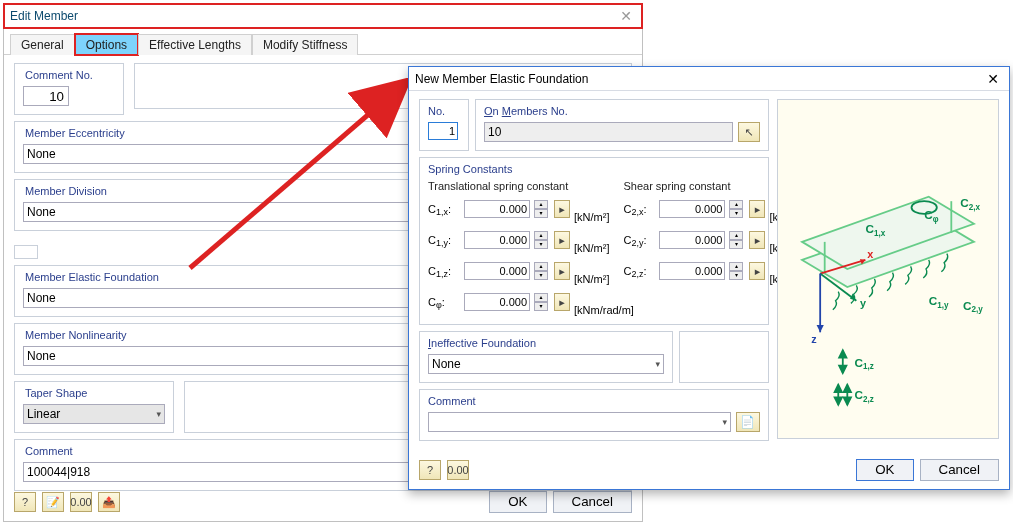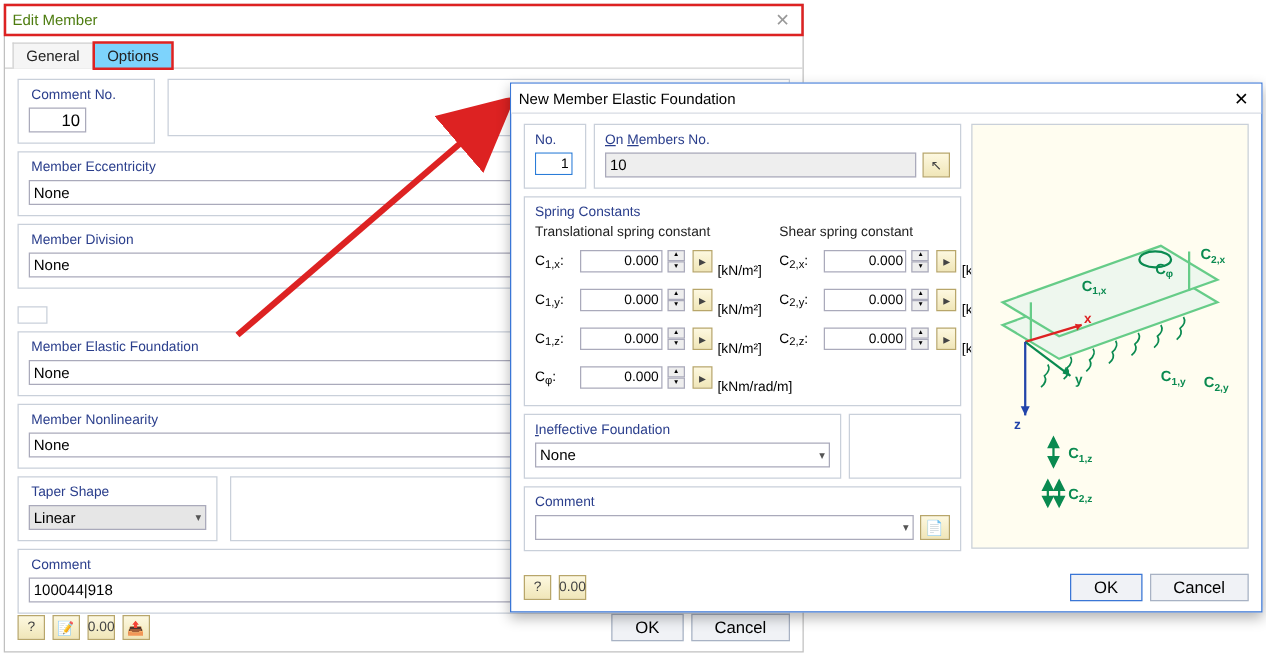--- a/index.html
+++ b/index.html
@@ -1,21 +1,21 @@
 <!DOCTYPE html>
 <html><head>
 <meta charset="utf-8">
 <style>
   * { box-sizing: border-box; }
   body { margin: 0; font-family: "Segoe UI", Tahoma, sans-serif; font-size: 12px; background:#fff; color:#000; position:relative; width:1013px; height:528px; }
   
   
   .win-back { position:absolute; left:3px; top:3px; width:640px; height:519px; border:1px solid #c0c0c0; background:#fff; }
   .titlebar { height:24px; display:flex; align-items:center; padding:0 6px; border-bottom:1px solid #e0e0e0; }
-  .titlebar .title { color:#4d7c0f; }
+  .titlebar .title { color:#0c4a6e; }
   .titlebar .close { margin-left:auto; color:#999; font-size:14px; padding:0 4px; }
   .hl-red { outline:2px solid #d22; outline-offset:-1px; }
   
   .tabs { display:flex; padding:3px 6px 0 6px; gap:0; border-bottom:1px solid #d0d0d0; margin-top:2px; }
   .tab { padding:3px 10px; border:1px solid #d0d0d0; border-bottom:none; background:#f5f5f5; position:relative; top:1px; color:#222; }
   .tab.active { background:#7dd3fc; }
   
   .back-body { padding:8px 10px; }
   .fieldset { border:1px solid #c9d0da; padding:4px 8px 8px 8px; margin-bottom:6px; position:relative; }
   .fieldset .legend { color:#2a3e8c; font-size:11px; background:#fff; padding:0 2px; }
@@ -70,20 +70,22 @@
 <body>
 
 <div class="win-back">
   <div class="titlebar hl-red">
     <span class="title">Edit Member</span>
     <span class="close">✕</span>
   </div>
   <div class="tabs">
     <div class="tab">General</div>
     <div class="tab active hl-red">Options</div>
+    <div class="tab">Effective Lengths</div>
+    <div class="tab">Modify Stiffness</div>
   </div>
   <div class="back-body">
     <div style="display:flex; gap:10px;">
       <div class="fieldset" style="width:110px"><span class="legend">Comment No.</span>
         <div class="row">
             <input class="txt num" value="10" style="">
           </div>
       </div>
       <div class="fieldset" style="flex:1; height:46px"></div>
     </div>

